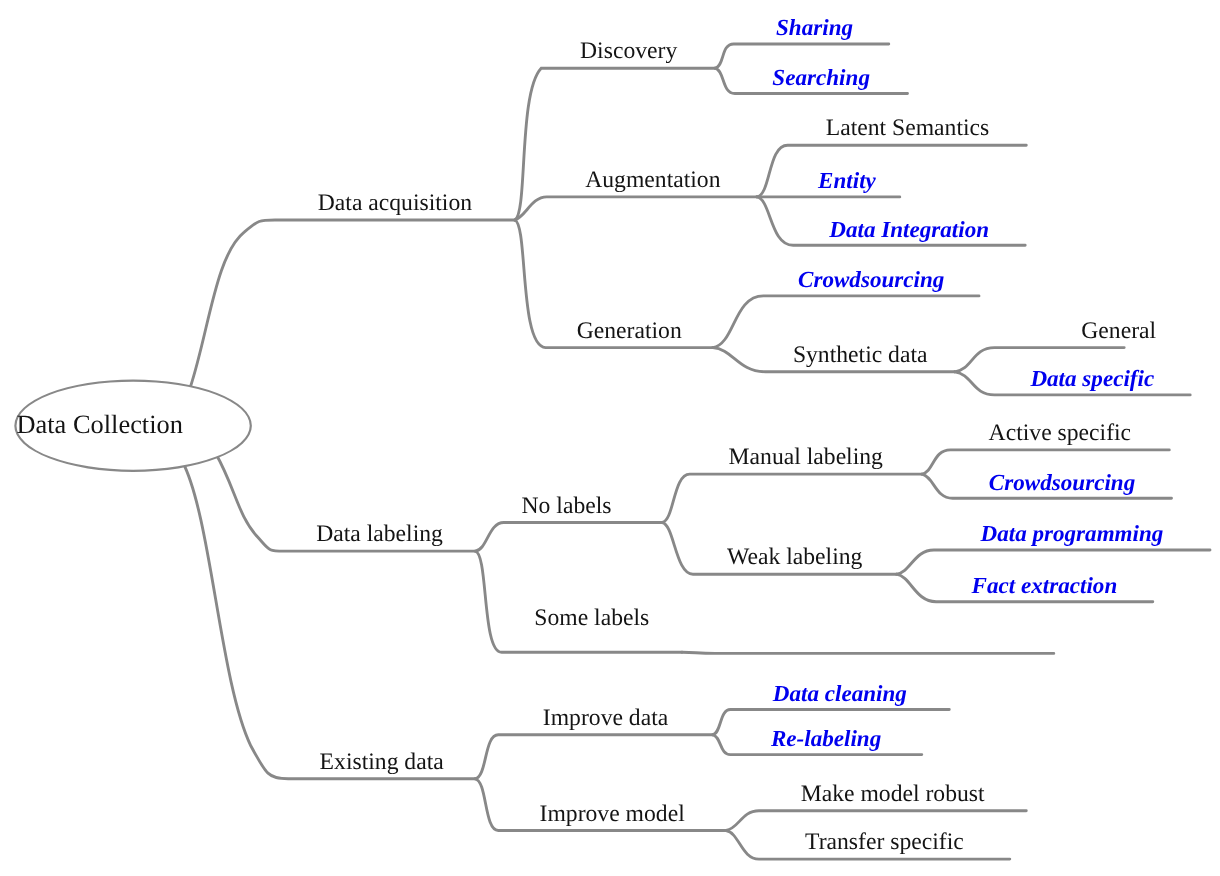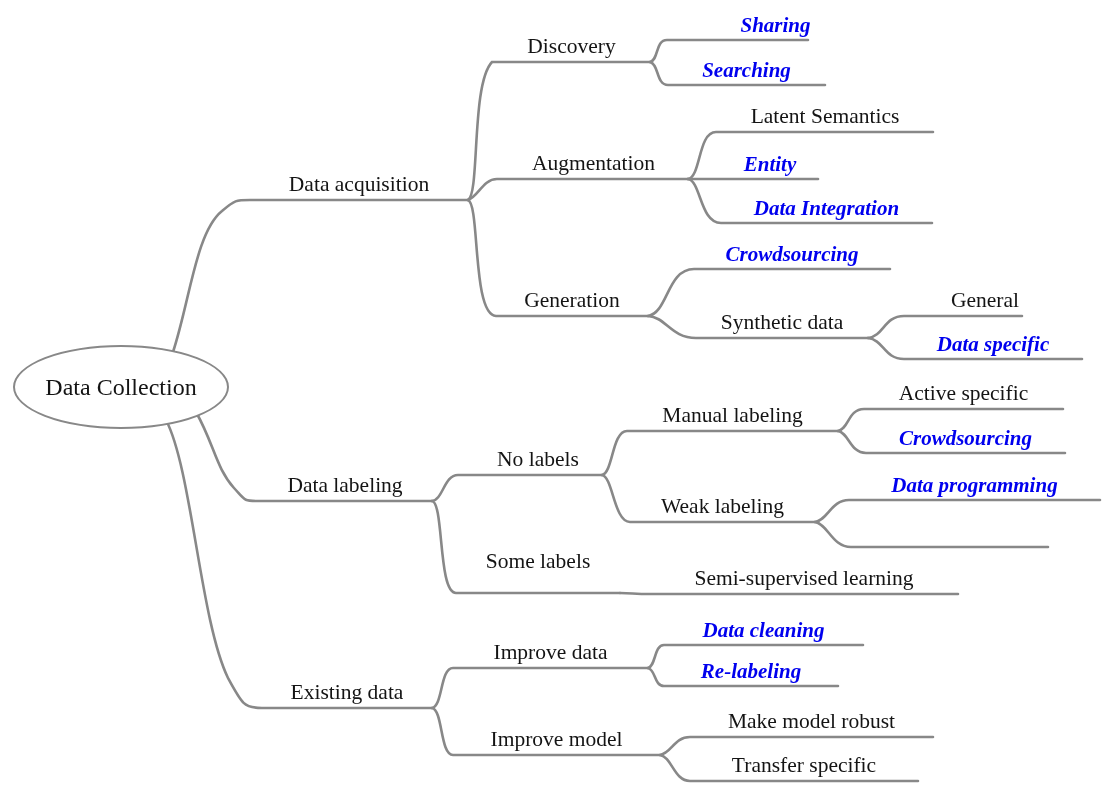--- a/index.html
+++ b/index.html
@@ -23,21 +23,21 @@
   .node-label.blue{
     color:var(--node-blue,#0000ee);
     font-weight:bold;font-style:italic;
     font-size:21px;
   }
   #root-node{
     position:absolute;left:13px;top:345px;width:212px;height:80px;
     border:2.5px solid var(--line-gray,#888888);
     border-radius:50%;
     background:#ffffff;
-    display:flex;align-items:center;justify-content:center;
+    display:flex;align-items:center;
     font-size:24px;color:var(--text-black,#141414);
     z-index:2;
   }
 </style>
 </head>
 <body>
 
 <div id="stage">
 
   <svg id="edges" width="1109" height="796" viewBox="0 0 1109 796">
@@ -86,40 +86,40 @@
     <path d="M660,755 C672,753 674,737 690,737 L933,737"></path>
     <path d="M660,755 C672,757 674,781 690,781 L918,781"></path>
   </svg>
 
   <div id="root-node">
     <span>Data Collection</span>
   </div>
 
   <div class="node-label" style="left:244px;width:230px;bottom:600px;">Data acquisition</div>
   <div class="node-label" style="left:487px;width:169px;bottom:738px;">Discovery</div>
-  <div class="node-label blue" style="left:699px;width:153px;bottom:760px;">Sharing</div>
+  <div class="node-label blue" style="left:664px;width:153px;bottom:760px;">Sharing</div>
   <div class="node-label blue" style="left:662px;width:169px;bottom:715px;">Searching</div>
   <div class="node-label" style="left:491px;width:205px;bottom:621px;">Augmentation</div>
   <div class="node-label" style="left:711px;width:228px;bottom:668px;">Latent Semantics</div>
   <div class="node-label blue" style="left:716px;width:108px;bottom:621px;">Entity</div>
   <div class="node-label blue" style="left:715px;width:223px;bottom:577px;">Data Integration</div>
   <div class="node-label" style="left:490px;width:164px;bottom:484px;">Generation</div>
   <div class="node-label blue" style="left:688px;width:208px;bottom:531px;">Crowdsourcing</div>
   <div class="node-label" style="left:690px;width:184px;bottom:462px;">Synthetic data</div>
-  <div class="node-label" style="left:920px;width:130px;bottom:484px;">General</div>
+  <div class="node-label" style="left:952px;width:130px;bottom:484px;">General</div>
   <div class="node-label blue" style="left:898px;width:190px;bottom:441px;">Data specific</div>
   <div class="node-label" style="left:252px;width:186px;bottom:299px;">Data labeling</div>
-  <div class="node-label" style="left:460px;width:156px;bottom:325px;text-align:center;">No labels</div>
+  <div class="node-label" style="left:437px;width:156px;bottom:325px;text-align:center;">No labels</div>
   <div class="node-label" style="left:621px;width:223px;bottom:369px;">Manual labeling</div>
   <div class="node-label" style="left:858px;width:211px;bottom:391px;">Active specific</div>
   <div class="node-label blue" style="left:860px;width:211px;bottom:347px;">Crowdsourcing</div>
   <div class="node-label" style="left:624px;width:197px;bottom:278px;">Weak labeling</div>
   <div class="node-label blue" style="left:843px;width:263px;bottom:300px;">Data programming</div>
+  <div class="node-label blue" style="left:845px;width:209px;bottom:253px;">Fact extraction</div>
   <div class="node-label" style="left:450px;width:176px;bottom:223px;margin-top:40px;">Some labels</div>
-  <div class="node-label" style="left:644px;width:320px;bottom:206px;">Semi-supervised learning</div>
   <div class="node-label" style="left:256px;width:182px;bottom:92px;">Existing data</div>
   <div class="node-label" style="left:447px;width:207px;bottom:132px;">Improve data</div>
   <div class="node-label blue" style="left:658px;width:211px;bottom:155px;">Data cleaning</div>
   <div class="node-label blue" style="left:658px;width:186px;bottom:114px;">Re-labeling</div>
   <div class="node-label" style="left:684px;width:255px;bottom:63px;">Make model robust</div>
   <div class="node-label" style="left:447px;width:219px;bottom:45px;">Improve model</div>
   <div class="node-label" style="left:684px;width:240px;bottom:19px;">Transfer specific</div>
 
 </div>
 

